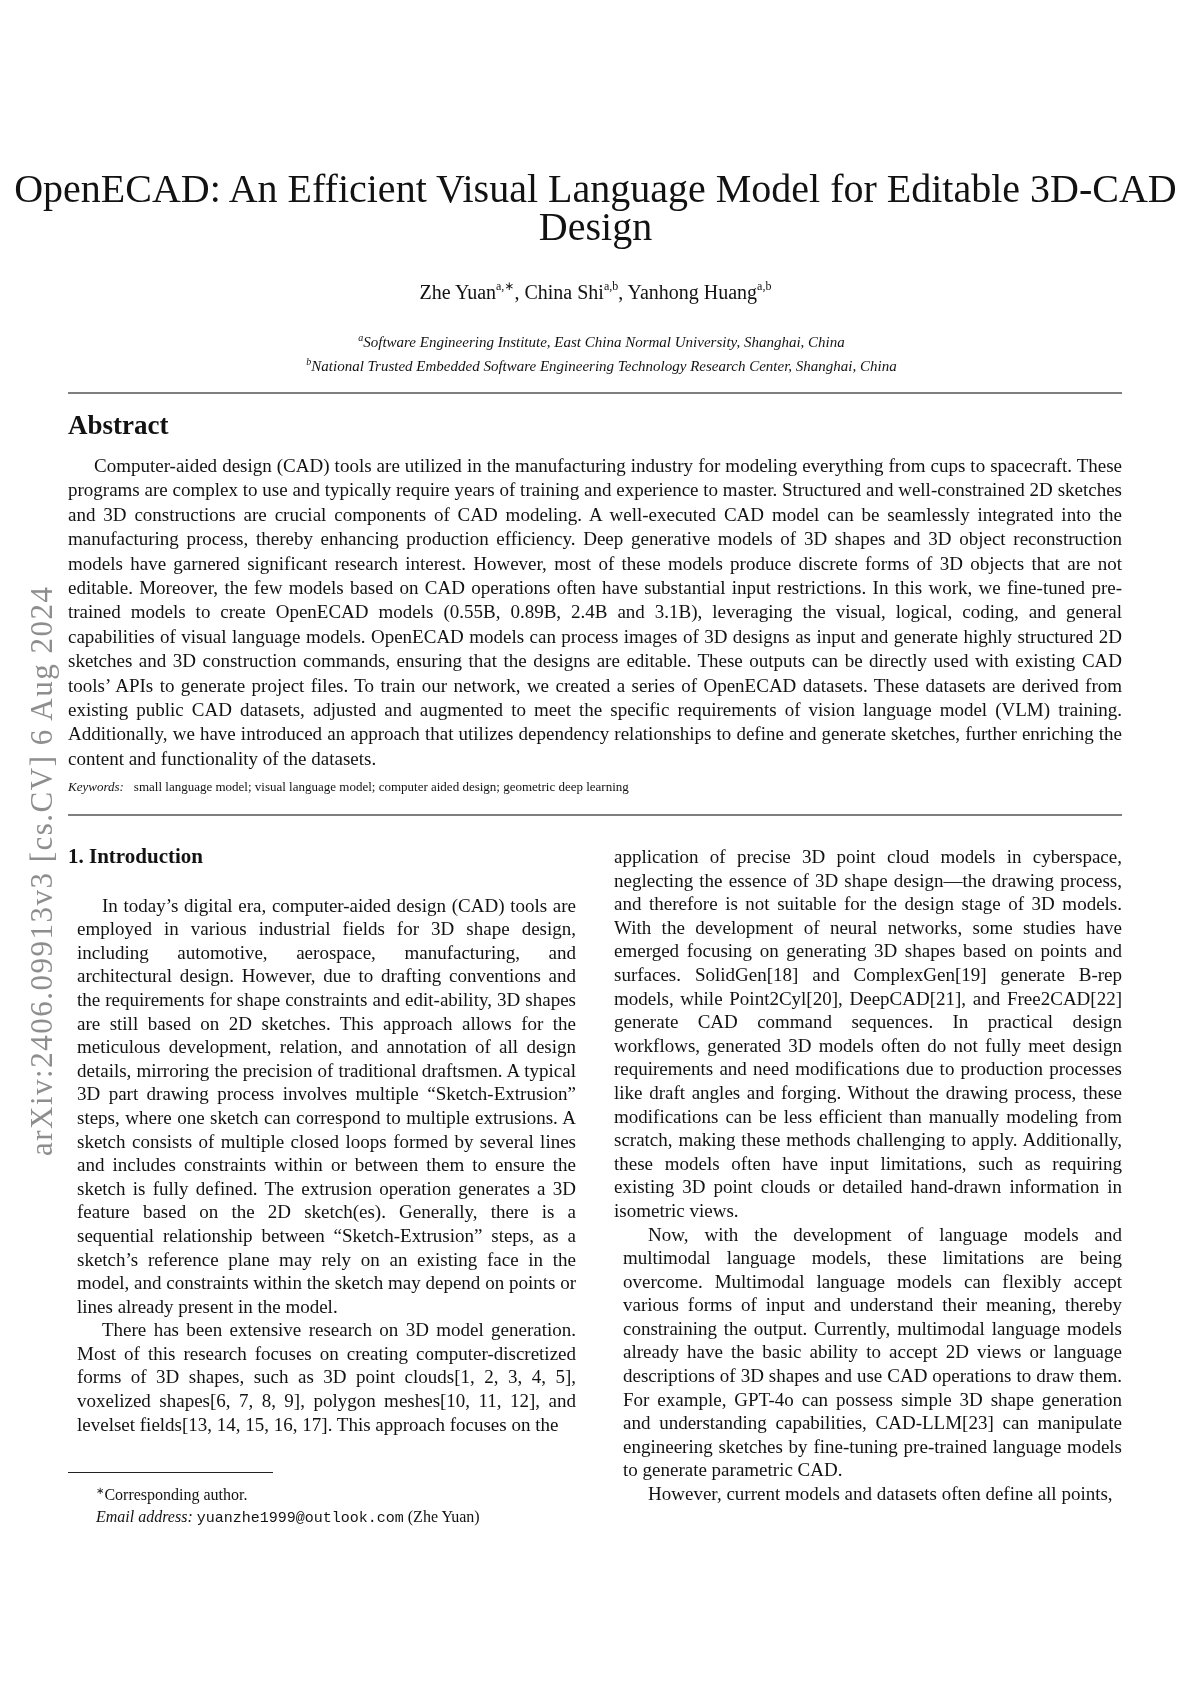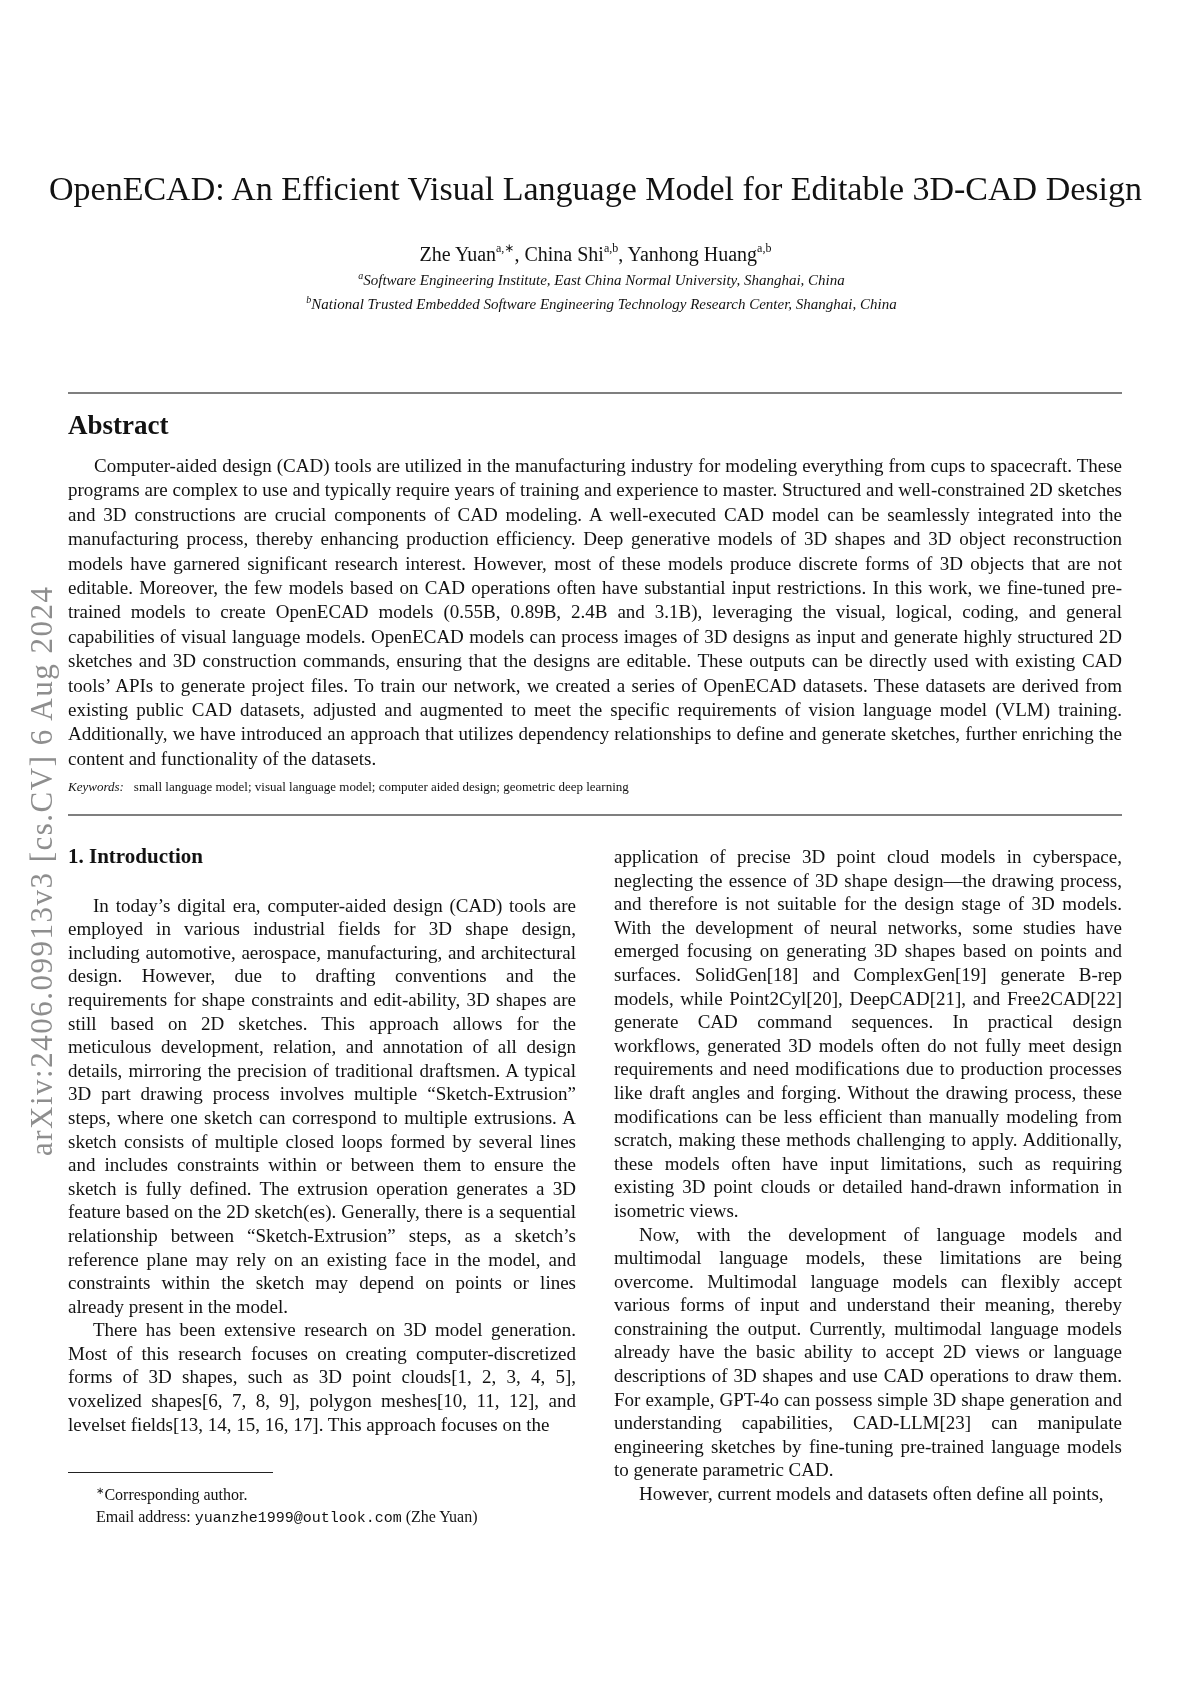--- a/index.html
+++ b/index.html
@@ -21,24 +21,24 @@
     width: 680px;
     transform-origin: 0 0;
     transform: rotate(-90deg);
     font-size: 31px;
     letter-spacing: 1.5px;
     color: #8e8e8e;
     white-space: nowrap;
   }
   
   .header { position: absolute; top: 170px; left: 0; width: 100%; text-align: center; }
-  .paper-title { margin: 0; font-size: 34px; font-weight: normal; line-height: 38px; }
+  .paper-title { margin: 0; font-size: 40px; font-weight: normal; line-height: 38px; }
   .authors { margin-top: 34px; font-size: 20px; }
   .authors sup { font-size: 12px; position: relative; top: -1px; }
-  .affiliations { margin-top: 0; font-style: italic; font-size: 15px; line-height: 20px; padding-left: 12px; }
+  .affiliations { margin-top: 24px; font-style: italic; font-size: 15px; line-height: 20px; padding-left: 12px; }
   .affiliations sup { font-size: 10px; }
   
   .rule { position: absolute; left: 68px; width: 1054px; height: 2px; background: #7f7f7f; }
   .rule-top { top: 392px; }
   .rule-mid { top: 814px; }
   
   .abstract { position: absolute; top: 410px; left: 68px; width: 1054px; }
   .abstract-heading { margin: 0; font-size: 27px; font-weight: bold; }
   .abstract-text {
     margin: 13px 0 0 0;
@@ -49,27 +49,27 @@
   }
   
   .keywords { position: absolute; top: 779px; left: 68px; width: 1054px; margin: 0; font-size: 13px; }
   .keywords .kw-label { font-style: italic; margin-right: 10px; }
   
   .col { position: absolute; top: 845px; width: 508px; font-size: 19px; line-height: 23.6px; text-align: justify; }
   .col-left { left: 68px; }
   .col-right { left: 614px; }
   .section-heading { margin: 0 0 25px 0; font-size: 21px; font-weight: bold; }
   .col p { margin: 0; }
-  .col p.indent { text-indent: 25px; }
+  .col p.indent { text-indent: 25px; margin-left: 9px; }
   
   .footnote { position: absolute; left: 68px; top: 1472px; width: 508px; font-size: 16px; line-height: 21.5px; }
   .fn-rule { width: 205px; height: 0; border-top: 1.5px solid #222; margin-bottom: 7px; }
   .fn-line { padding-left: 28px; }
   .fn-line sup { font-size: 10px; }
-  .email-label { }
+  .email-label { font-style: italic; }
   .email-code { font-family: "Liberation Mono", monospace; font-size: 15px; }
   
   .footer {
     position: absolute; top: 1545px; left: 68px; width: 1054px;
     display: flex; justify-content: space-between;
     font-style: italic; font-size: 17.5px;
   }
 </style>
 </head>
 <body>

